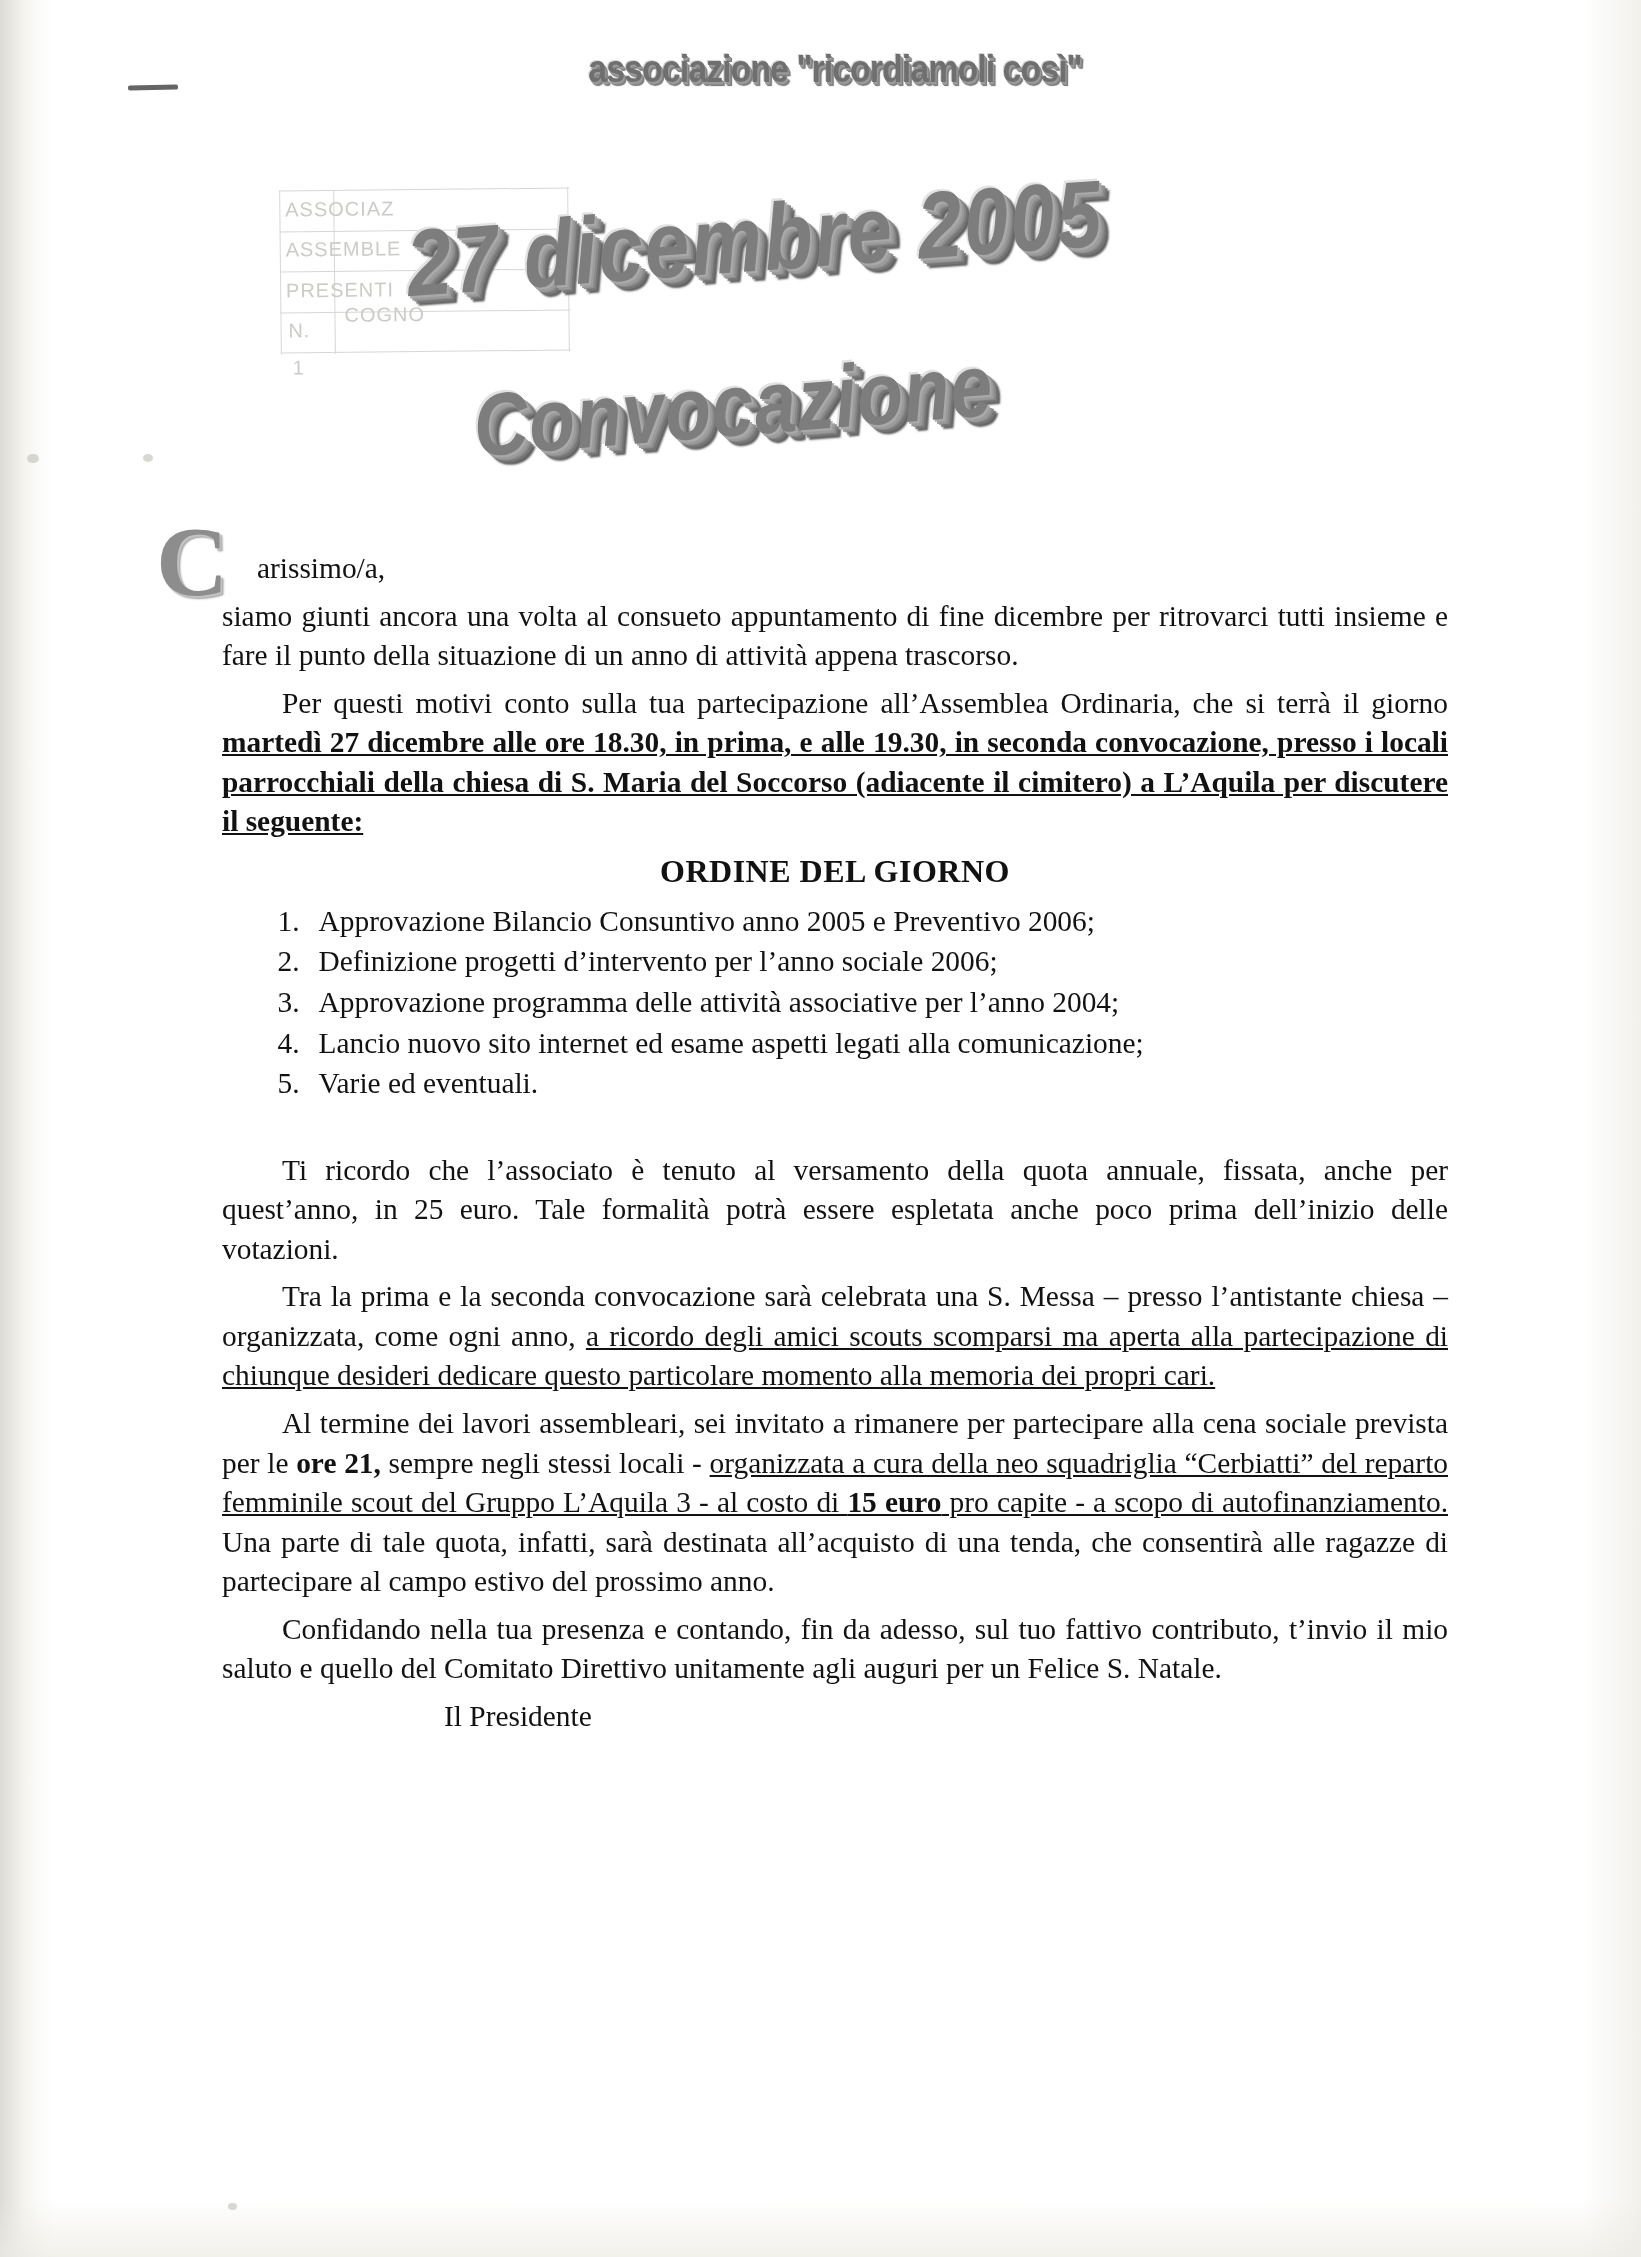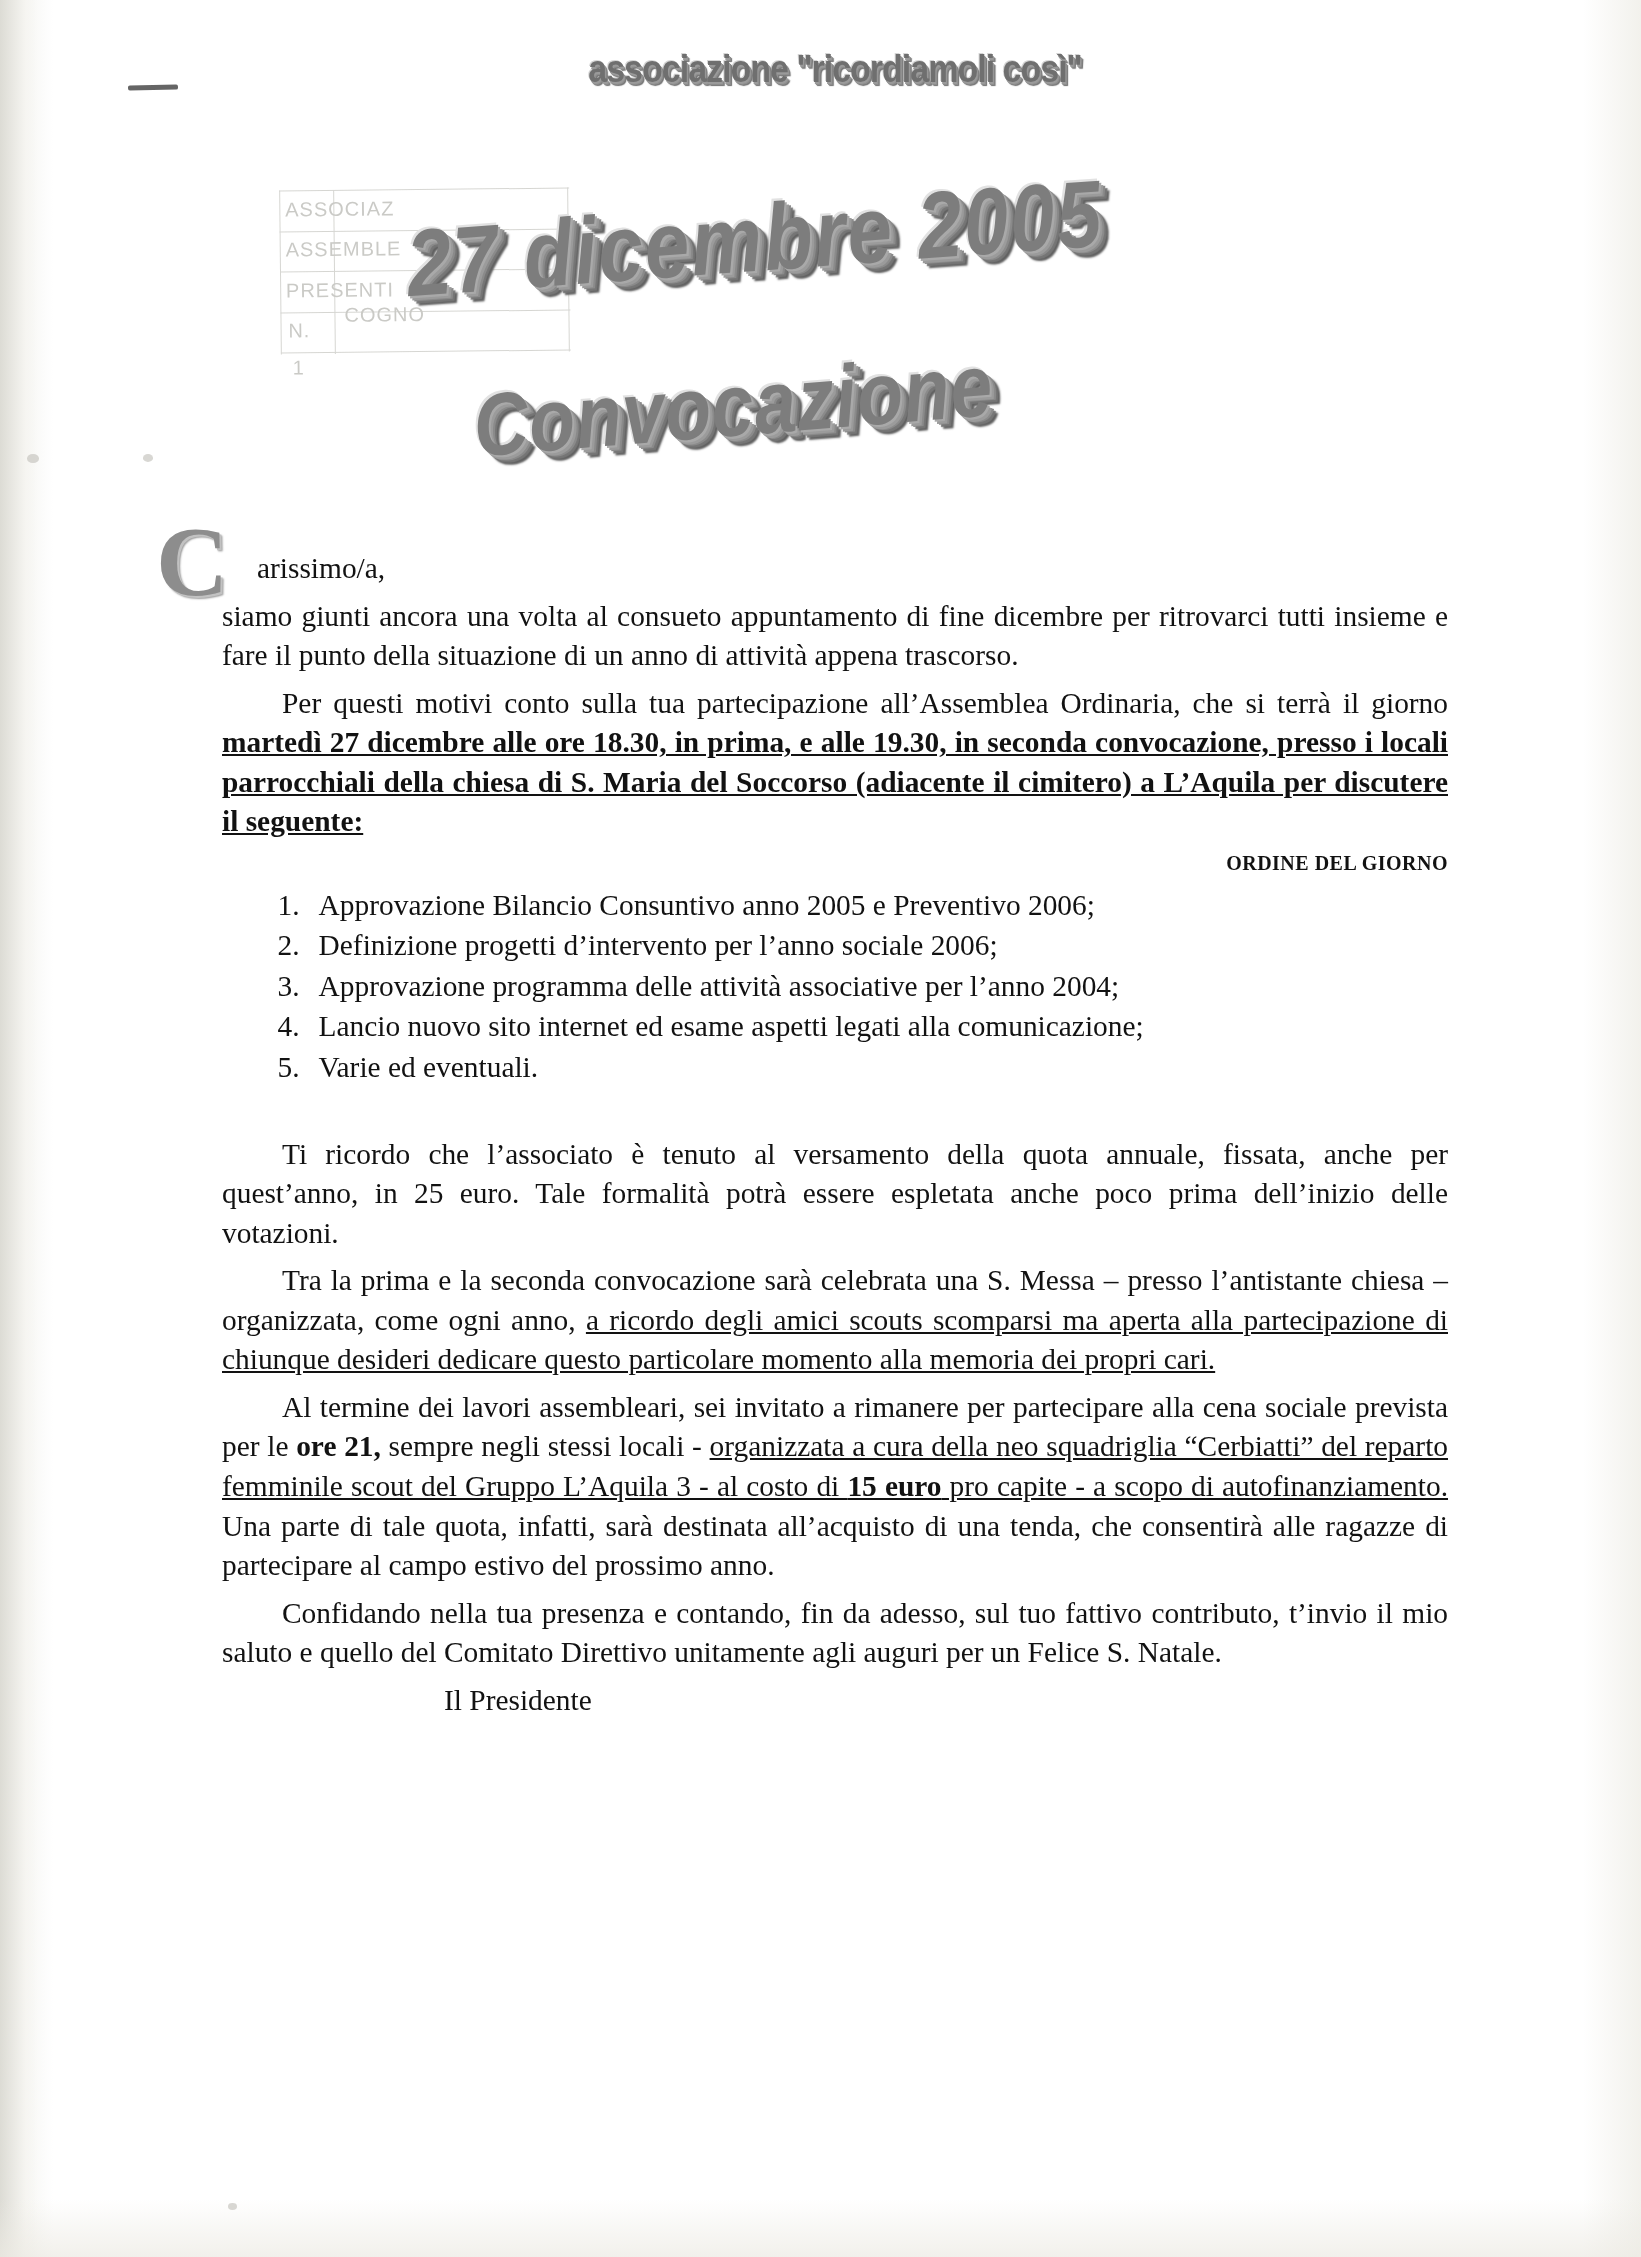--- a/index.html
+++ b/index.html
@@ -148,23 +148,23 @@
     font-family: "Liberation Serif", serif;
     font-size: 100px;
     font-weight: bold;
     color: #8d8d8d;
     text-shadow: 1.9px 1.9px 0 #c2c2c2, 2.9px 2.9px 1.9px #9b9b9b;
     line-height: 1;
   }
   .salutation { padding-left: 35px; }
 
   .odg-title {
-    text-align: right;
-    font-weight: bold;
-    font-size: 20px;
+    text-align: center;
+    font-weight: bold;
+    font-size: 32px;
     letter-spacing: 0.5px;
     margin-top: 3.9px;
   }
 
   ol.agenda {
     margin: 1.9px 0 0 0;
     padding-left: 93px;
     font-size: 29.4px;
     line-height: 1.38;
   }

